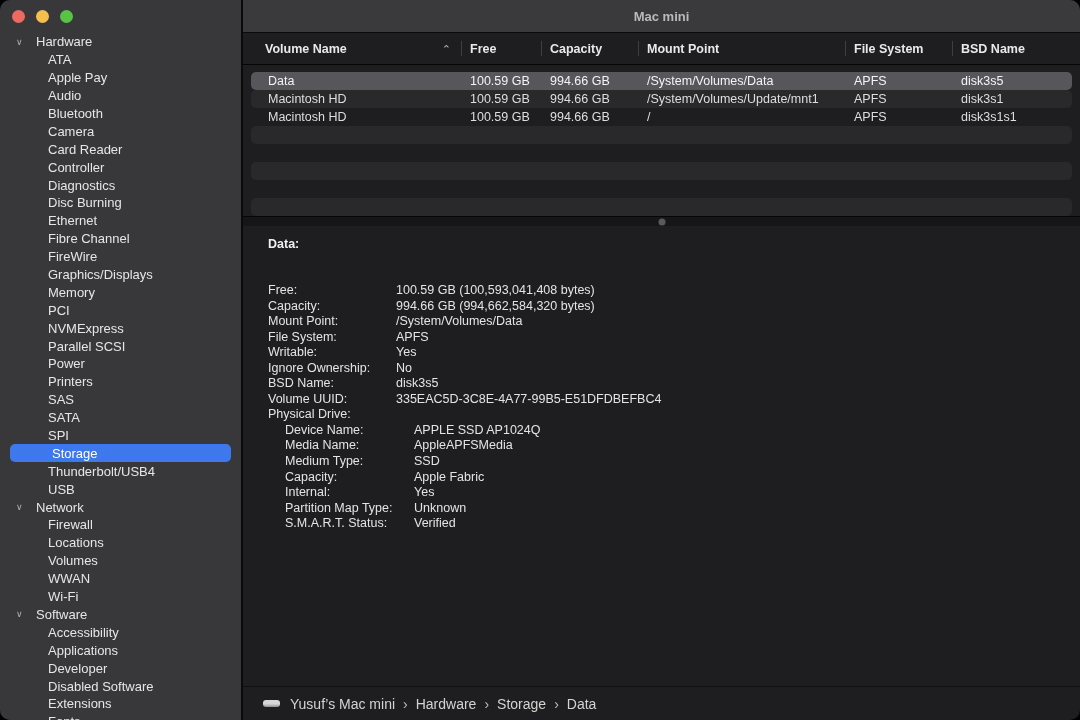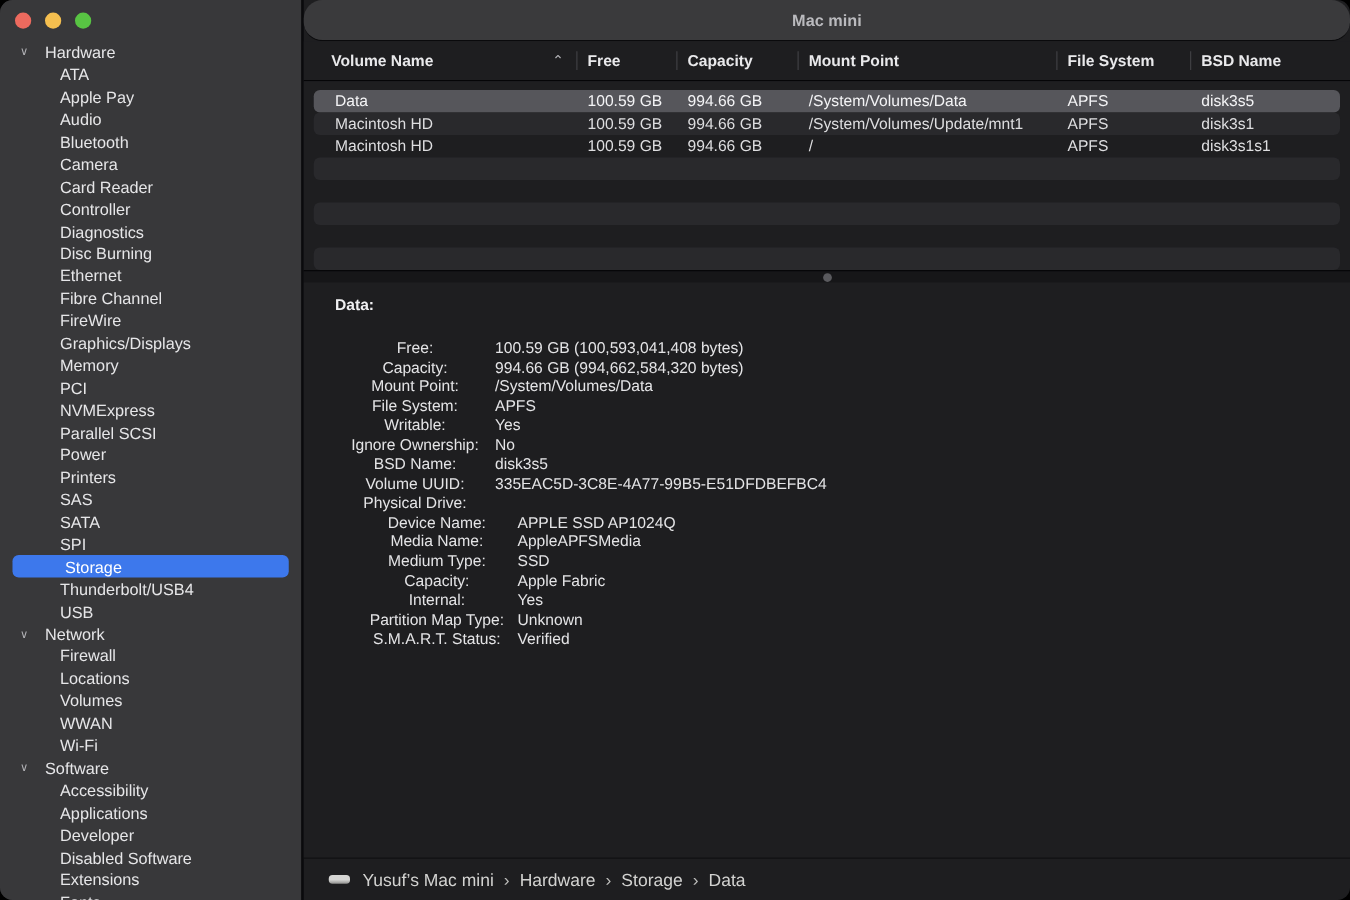--- a/index.html
+++ b/index.html
@@ -26,21 +26,21 @@
   .sb-row.item { padding-left:48px; }
   .sb-row.item.selected { background:var(--accent-blue); margin:0 10px; padding-left:42px;
                           border-radius:5px; color:#fff; }
 
   .vsep { width:2px; flex:0 0 2px; background:#0a0a0c; }
 
   
   .main { flex:1; display:flex; flex-direction:column; min-width:0; }
   .titlebar { height:33px; flex:0 0 33px; background:var(--titlebar-bg);
               border-bottom:1px solid #0a0a0c; display:flex; align-items:center;
-              justify-content:center;border-radius:15px; }
+              justify-content:center; }
   .title { font-size:13px; font-weight:700; color:var(--text-secondary); }
 
   
   .thead { height:32px; flex:0 0 32px; background:var(--content-bg);
            border-bottom:1px solid #050507; display:grid;
            grid-template-columns:218px 80px 97px 207px 107px 1fr; align-items:center; }
   .th { font-size:12.5px; font-weight:600; color:#e9e9eb; padding-left:9px;
         position:relative; height:100%; display:flex; align-items:center; }
   .th:first-child { padding-left:22px; justify-content:space-between; padding-right:10px; }
   .th + .th::before { content:""; position:absolute; left:0; top:8px; bottom:8px;
@@ -60,22 +60,22 @@
 
   
   .splitter { height:10px; flex:0 0 10px; background:#161618; border-top:1px solid #060608;
               position:relative; }
   .splitter .dot { position:absolute; left:50%; top:50%; transform:translate(-50%,-50%);
                    width:7px; height:7px; border-radius:50%; background:#5a5a5e; }
 
   
   .detail { flex:1; background:var(--content-bg); padding:11px 0 0 25px; overflow:hidden;
             color:#e4e4e6; font-size:12.5px; }
-  .detail-title { font-weight:700; color:#efeff1; margin-bottom:20px; font-size:12.5px; }
-  .dline { display:flex; line-height:15.55px; white-space:nowrap;text-align:center; }
+  .detail-title { font-weight:700; color:#efeff1; margin-bottom:32px; font-size:12.5px; }
+  .dline { display:flex; line-height:15.55px; white-space:nowrap; }
   .dline.ind1 { margin-left:17px; }
   .dlabel { flex:0 0 128px; }
   .dline.ind1 .dlabel { flex:0 0 129px; }
 
   
   .statusbar { height:34px; flex:0 0 34px; background:var(--statusbar-bg);
                border-top:1px solid #101012; display:flex; align-items:center;
                padding-left:20px; }
   .macmini-icon { width:17px; height:7px; border-radius:3px; margin-right:10px;
                   background:linear-gradient(#d6d6d4 55%,#8f8f8d); }

